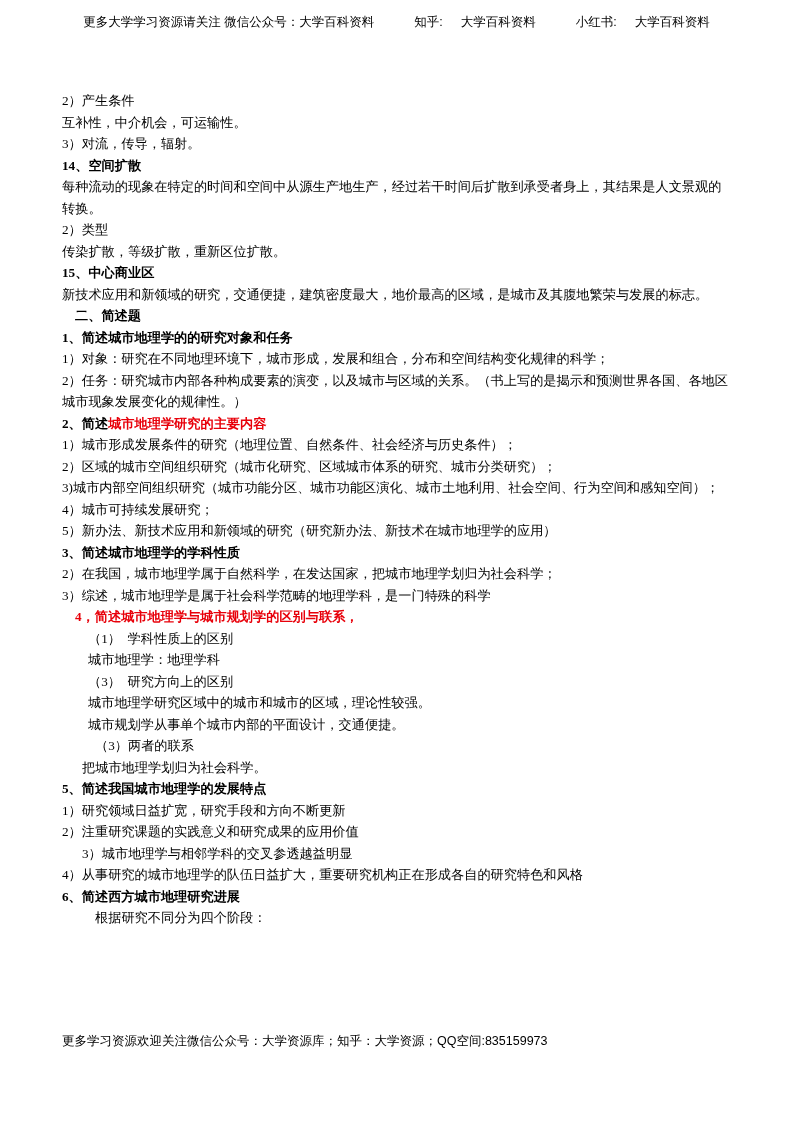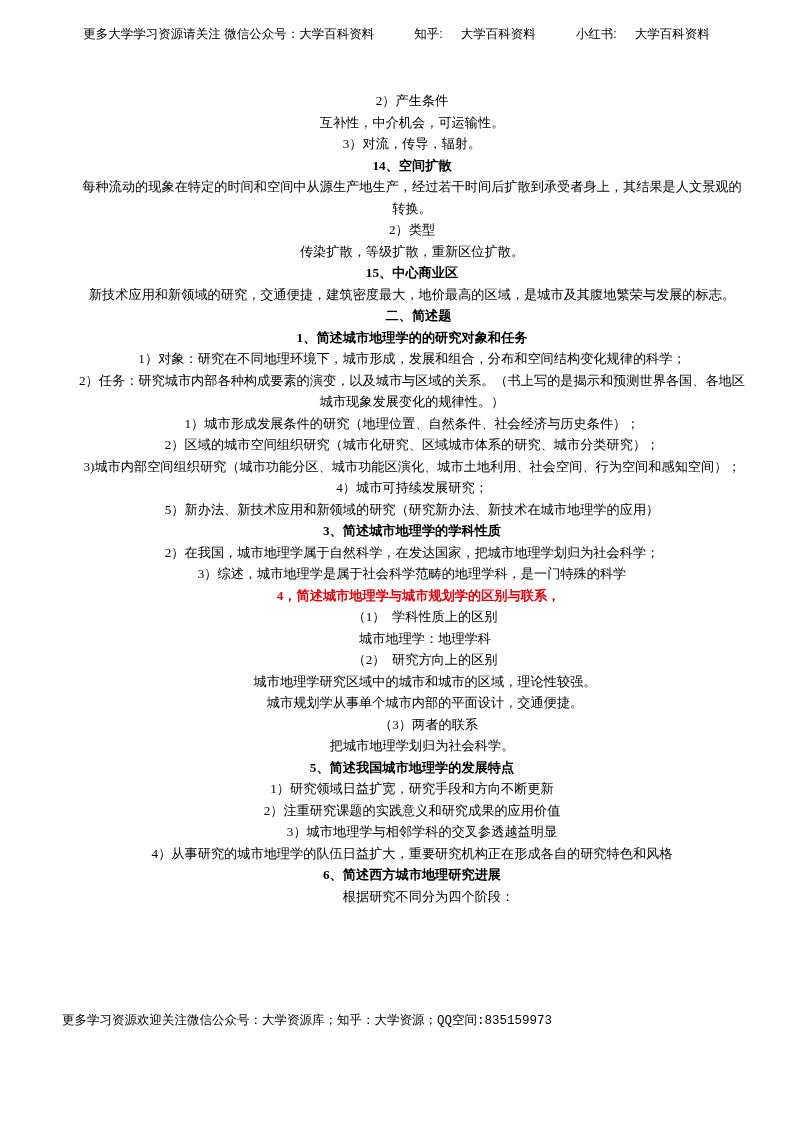--- a/index.html
+++ b/index.html
@@ -29,34 +29,33 @@
     width: 793px;
     display: flex;
     justify-content: center;
     align-items: baseline;
     font-size: 12.5px;
     font-family: "Liberation Sans", "DejaVu Sans", sans-serif;
     color: #000;
     white-space: nowrap;
   }
   .header .seg {
-    margin: 16px 0px;
+    margin: 4px 0px;
   }
   .header .gap-sm { display: inline-block; width: 18px; }
   .header .gap-lg { display: inline-block; width: 40px; }
 
   
   .content {
     position: absolute;
     top: 90px;
-    left: 76px;
+    left: 62px;
     width: 672px;
     font-size: 13.2px;
     line-height: 21.5px;
-    text-align: center;
   }
   .line {
     white-space: pre-wrap;
     margin: 0;
     padding: 0;
   }
   .b { font-weight: bold; }
   .red { color: #e8000a; font-weight: bold; }
   .ind-1em { padding-left: 13px; }
   .ind-2em { padding-left: 26px; }
@@ -65,25 +64,25 @@
 
   .para {
     margin: 0;
     padding: 0;
     white-space: normal;
   }
 
   
   .footer {
     position: absolute;
-    top: 1012px;
+    top: 1033px;
     left: 62px;
     width: 672px;
     font-size: 12.5px;
-    font-family: Liberation Mono, monospace;
+    font-family: Liberation Sans, sans-serif;
     white-space: nowrap;
   }
 </style>
 </head>
 <body>
 
 <div class="page">
 
   <div class="header">
     <span class="seg">更多大学学习资源请关注  微信公众号：</span>
@@ -106,32 +105,33 @@
     <p class="line b">14、空间扩散</p>
     <p class="para">每种流动的现象在特定的时间和空间中从源生产地生产，经过若干时间后扩散到承受者身上，其结果是人文景观的转换。</p>
     <p class="line">2）类型</p>
     <p class="line">传染扩散，等级扩散，重新区位扩散。</p>
     <p class="line b">15、中心商业区</p>
     <p class="para ind-2em">新技术应用和新领域的研究，交通便捷，建筑密度最大，地价最高的区域，是城市及其腹地繁荣与发展的标志。</p>
     <p class="line b ind-1em">二、简述题</p>
     <p class="line b">1、简述城市地理学的的研究对象和任务</p>
     <p class="line">1）对象：研究在不同地理环境下，城市形成，发展和组合，分布和空间结构变化规律的科学；</p>
     <p class="para">2）任务：研究城市内部各种构成要素的演变，以及城市与区域的关系。（书上写的是揭示和预测世界各国、各地区城市现象发展变化的规律性。）</p>
+    <p class="line b"><span>2、简述</span><span class="red">城市地理学研究的主要内容</span></p>
     <p class="line">1）城市形成发展条件的研究（地理位置、自然条件、社会经济与历史条件）；</p>
     <p class="line">2）区域的城市空间组织研究（城市化研究、区域城市体系的研究、城市分类研究）；</p>
     <p class="para">3)城市内部空间组织研究（城市功能分区、城市功能区演化、城市土地利用、社会空间、行为空间和感知空间）；</p>
     <p class="line">4）城市可持续发展研究；</p>
     <p class="line">5）新办法、新技术应用和新领域的研究（研究新办法、新技术在城市地理学的应用）</p>
     <p class="line b">3、简述城市地理学的学科性质</p>
     <p class="line">2）在我国，城市地理学属于自然科学，在发达国家，把城市地理学划归为社会科学；</p>
     <p class="line">3）综述，城市地理学是属于社会科学范畴的地理学科，是一门特殊的科学</p>
     <p class="line red ind-1em">4，简述城市地理学与城市规划学的区别与联系，</p>
     <p class="line ind-2em">（1）  学科性质上的区别</p>
     <p class="line ind-2em">城市地理学：地理学科</p>
-    <p class="line ind-2em">（2）  研究方向上的区别</p>
+    <p class="line ind-2em">（3）  研究方向上的区别</p>
     <p class="line ind-2em">城市地理学研究区域中的城市和城市的区域，理论性较强。</p>
     <p class="line ind-2em">城市规划学从事单个城市内部的平面设计，交通便捷。</p>
     <p class="line ind-3em">（3）两者的联系</p>
     <p class="line ind-15">把城市地理学划归为社会科学。</p>
     <p class="line b">5、简述我国城市地理学的发展特点</p>
     <p class="line">1）研究领域日益扩宽，研究手段和方向不断更新</p>
     <p class="line">2）注重研究课题的实践意义和研究成果的应用价值</p>
     <p class="line ind-15">3）城市地理学与相邻学科的交叉参透越益明显</p>
     <p class="line">4）从事研究的城市地理学的队伍日益扩大，重要研究机构正在形成各自的研究特色和风格</p>
     <p class="line b">6、简述西方城市地理研究进展</p>

